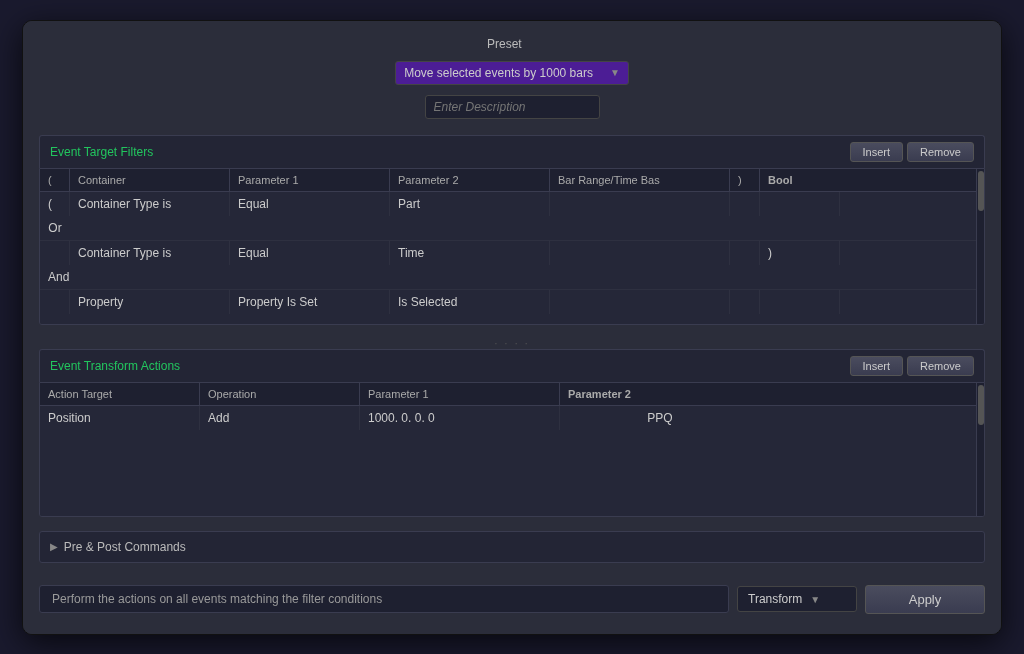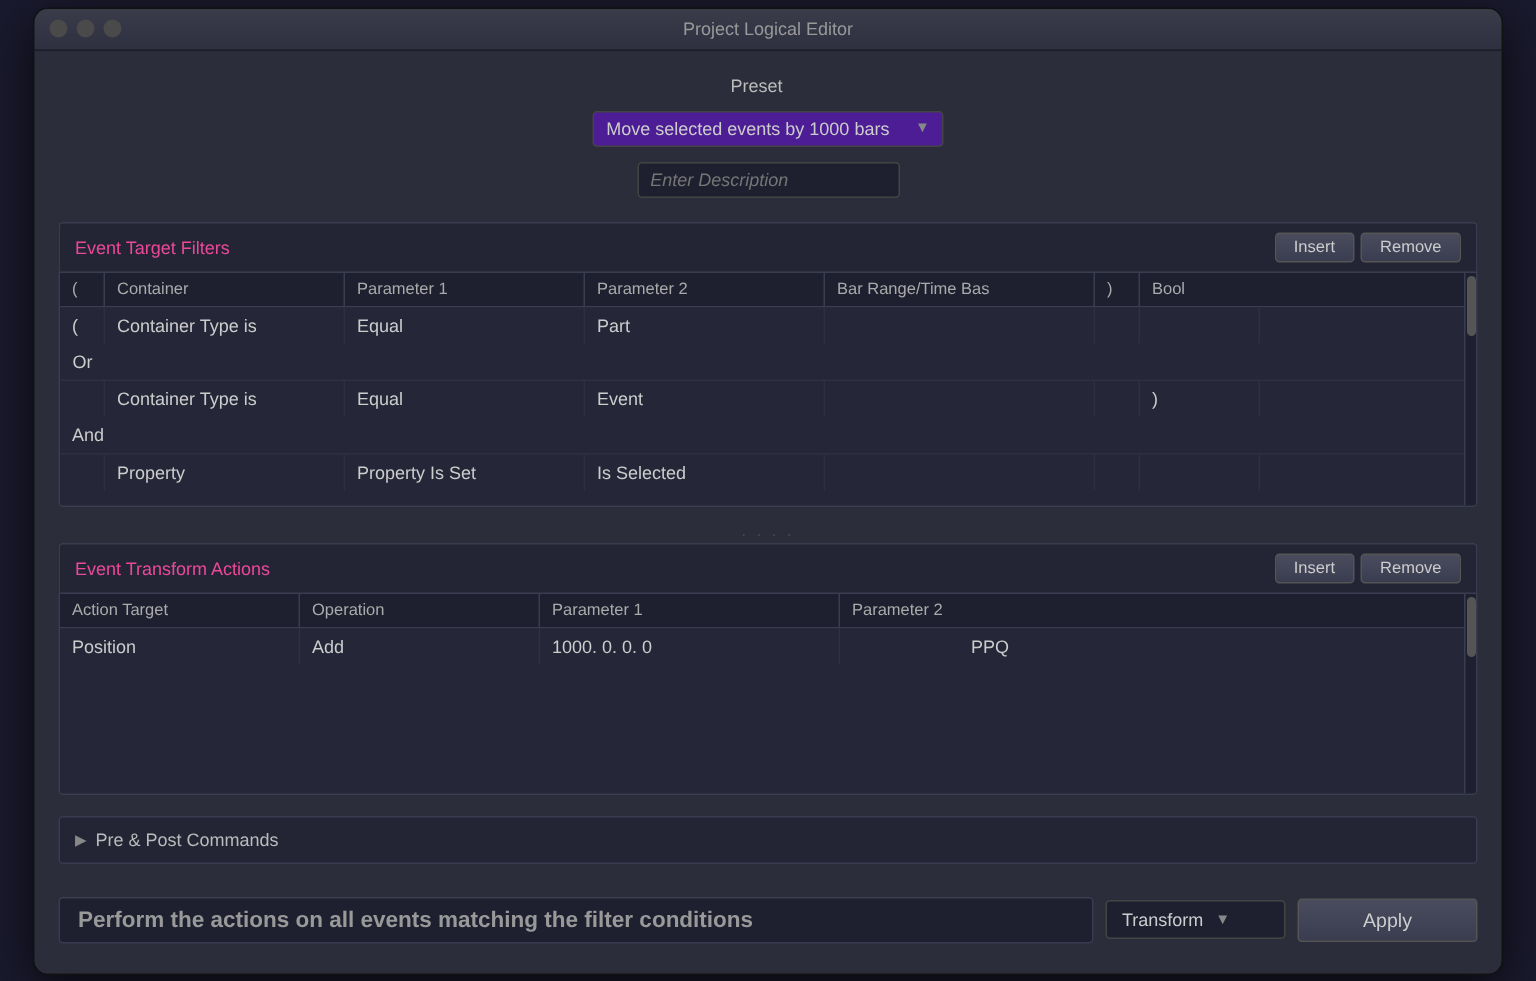--- a/index.html
+++ b/index.html
@@ -101,21 +101,21 @@
       align-items: center;
       justify-content: space-between;
       background: #232535;
       border: 1px solid #3a3c50;
       border-bottom: none;
       padding: 6px 10px;
       border-radius: 3px 3px 0 0;
     }
     .section-title {
       font-size: 12px;
-      color: #ec4899;
+      color: #22c55e;
       font-weight: 500;
     }
     .section-buttons {
       display: flex;
       gap: 4px;
     }
     .btn-small {
       background: linear-gradient(to bottom, #4a4c5e, #3a3c50);
       border: 1px solid #555;
       border-radius: 3px;
@@ -136,21 +136,21 @@
     }
     .filters-header { grid-template-columns: 30px 160px 160px 160px 180px 30px 80px; }
     .actions-header { grid-template-columns: 160px 160px 200px 200px; }
     .table-header-cell {
       padding: 5px 8px;
       color: #aaa;
       font-size: 11px;
       font-weight: 500;
       border-right: 1px solid #3a3c50;
     }
-    .table-header-cell:last-child { border-right: none; }
+    .table-header-cell:last-child { border-right: none; font-weight: bold; }
     .table-body {
       background: #252738;
       min-height: 80px;
     }
     .table-row {
       display: grid;
       border-bottom: 1px solid #2e3040;
     }
     .table-row:last-child { border-bottom: none; }
     .filters-row { grid-template-columns: 30px 160px 160px 160px 180px 30px 80px; }
@@ -197,22 +197,21 @@
       gap: 8px;
       padding: 8px 0 4px 0;
     }
     .bottom-status {
       flex: 1;
       background: #1e2030;
       border: 1px solid #3a3c50;
       border-radius: 3px;
       padding: 6px 12px;
       color: #999;
-      font-size: 15px;
-      font-weight: bold;
+      font-size: 12px;
     }
     .transform-dropdown {
       display: flex;
       align-items: center;
       background: #1e2030;
       border: 1px solid #444;
       border-radius: 3px;
       padding: 5px 10px;
       color: #ccc;
       font-size: 12px;
@@ -249,28 +248,20 @@
       background: #555;
       border-radius: 3px;
       margin: 2px auto;
     }
   </style>
 </head>
 <body>
 
 <div class="window">
 
-  <div class="title-bar">
-    <div class="title-bar-buttons">
-      <div class="tb-btn close"></div>
-      <div class="tb-btn min"></div>
-      <div class="tb-btn max"></div>
-    </div>
-    <span class="title-bar-title">Project Logical Editor</span>
-  </div>
 
   <div class="window-body">
 
     <div class="preset-row">
       <span class="preset-label">Preset</span>
       <div class="preset-dropdown">
         <span>Move selected events by 1000 bars</span>
         <span class="preset-dropdown-arrow">▼</span>
       </div>
       <input class="preset-description" type="text" placeholder="Enter Description" style="">
@@ -304,21 +295,21 @@
             <div class="table-cell"></div>
             <div class="table-cell"></div>
             <div class="table-cell"></div>
             <div class="table-cell">Or</div>
           </div>
 
           <div class="table-row filters-row">
             <div class="table-cell"></div>
             <div class="table-cell">Container Type is</div>
             <div class="table-cell">Equal</div>
-            <div class="table-cell">Event</div>
+            <div class="table-cell">Time</div>
             <div class="table-cell"></div>
             <div class="table-cell"></div>
             <div class="table-cell">)</div>
             <div class="table-cell">And</div>
           </div>
 
           <div class="table-row filters-row">
             <div class="table-cell"></div>
             <div class="table-cell">Property</div>
             <div class="table-cell">Property Is Set</div>

